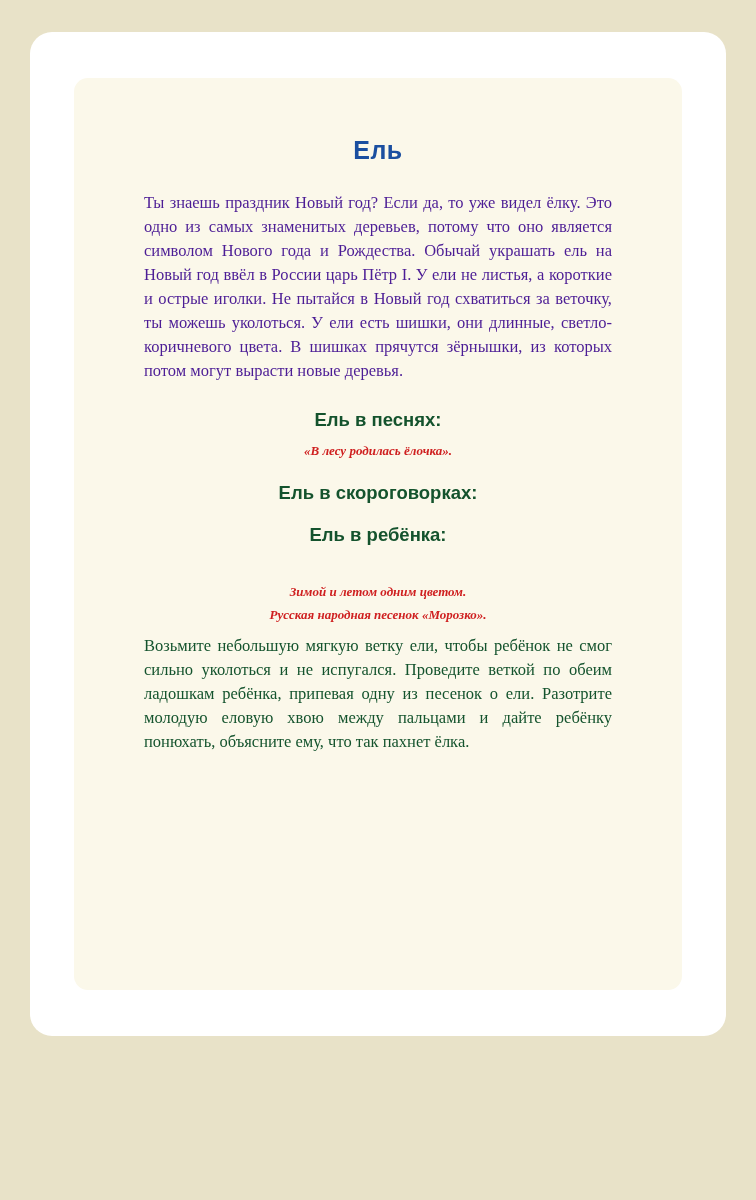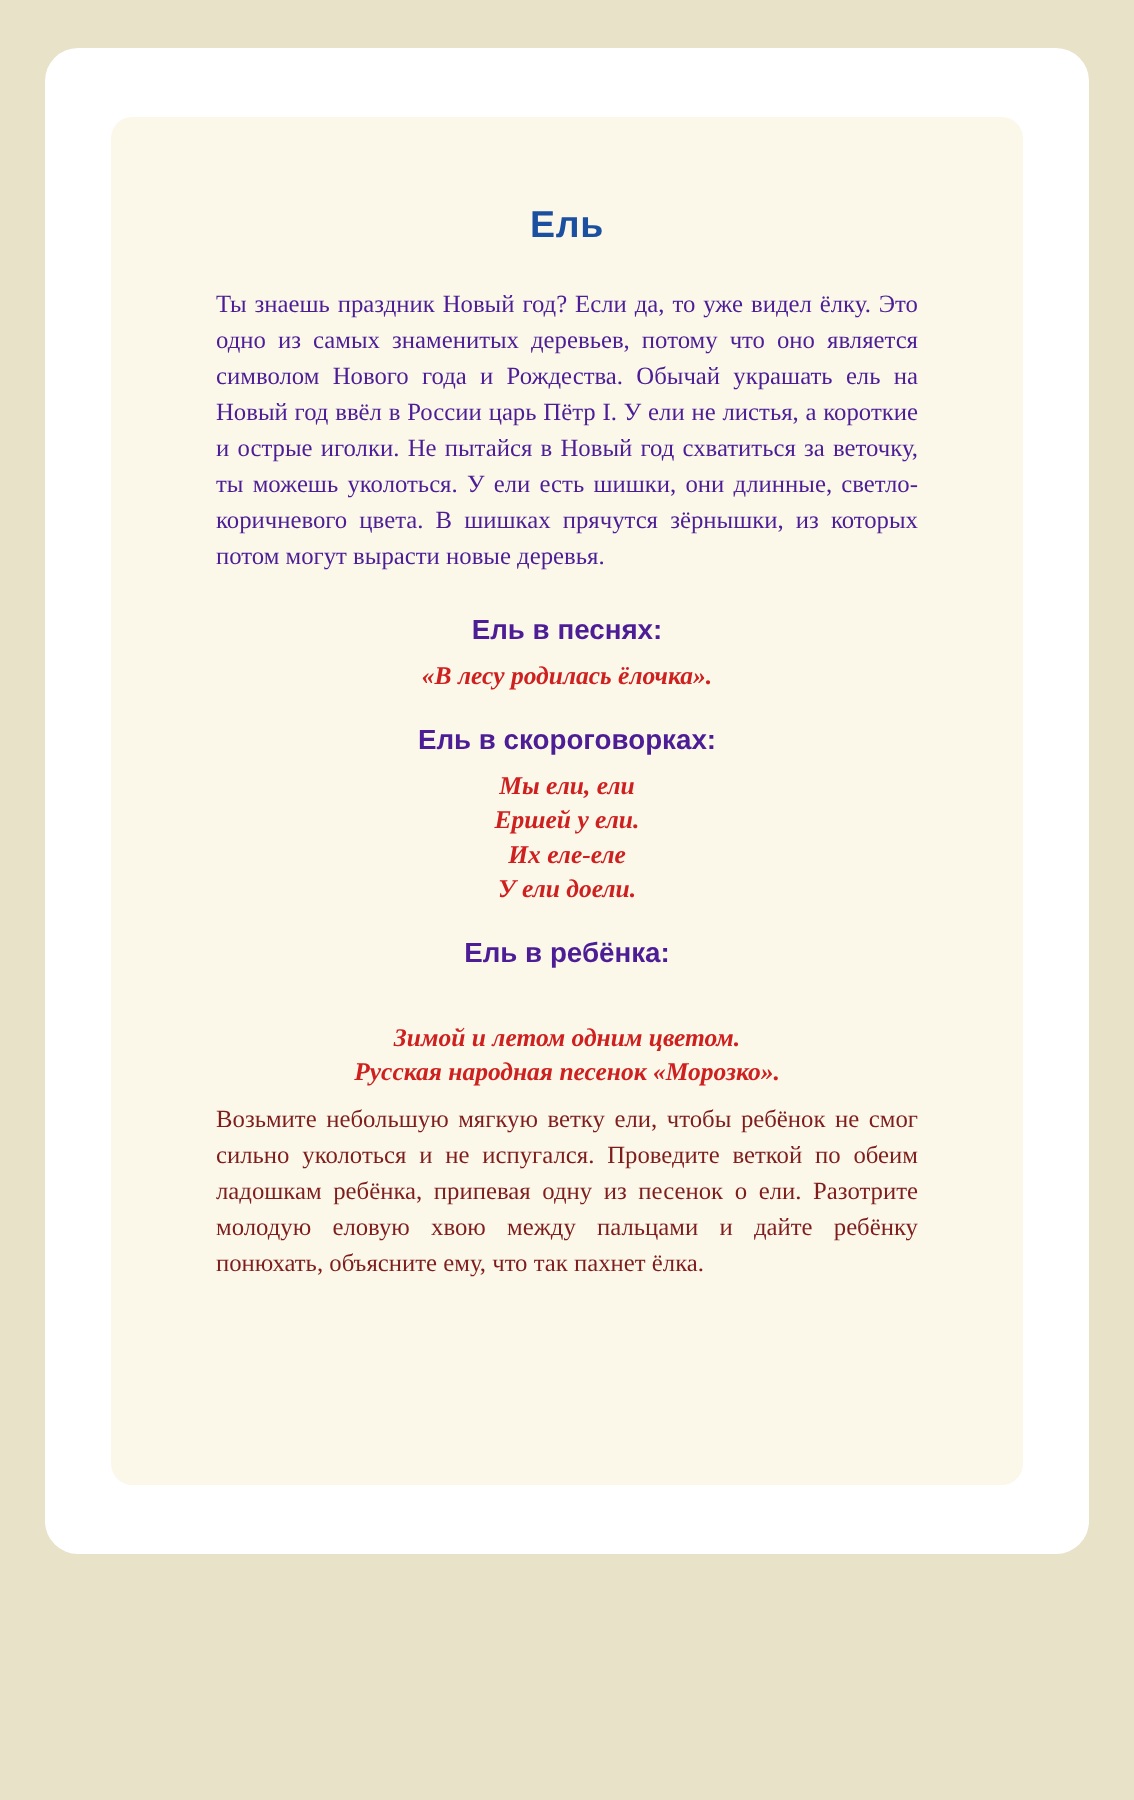--- a/index.html
+++ b/index.html
@@ -60,46 +60,46 @@
   .intro {
     text-align: justify;
     font-size: 16.5px;
     line-height: 24px;
     color: #4c1d95;
     margin: 0 0 26px 0;
     text-indent: 0;
   }
   .section-head {
     text-align: center;
-    color: #4c1d95;
+    color: #14532d;
     font-weight: bold;
     font-size: 18.5px;
     font-family: "Liberation Sans", sans-serif;
     margin: 20px 0 8px 0;
   }
   .verse {
     text-align: center;
     color: #cf2020;
     font-style: italic;
     font-weight: bold;
-    font-size: 17px;
+    font-size: 13px;
     line-height: 23px;
     margin: 0;
   }
   .verse .line {
     display: block;
   }
   .verse-gap {
     margin-top: 34px;
   }
   .exercise-text {
     text-align: justify;
     font-size: 16.5px;
     line-height: 24px;
-    color: #7f1d1d;
+    color: #14532d;
     margin: 8px 0 0 0;
   }
 </style>
 </head>
 <body>
 
 <div class="page">
   <div class="frame-outer">
     <div class="frame-inner">
       <div class="content">
@@ -107,26 +107,20 @@
         <h1 class="title">Ель</h1>
 
         <p class="intro">Ты знаешь праздник Новый год? Если да, то уже видел ёлку. Это одно из самых знаменитых деревьев, потому что оно является символом Нового года и Рождества. Обычай украшать ель на Новый год ввёл в России царь Пётр I. У ели не листья, а короткие и острые иголки. Не пытайся в Новый год схватиться за веточку, ты можешь уколоться. У ели есть шишки, они длинные, светло-коричневого цвета. В шишках прячутся зёрнышки, из которых потом могут вырасти новые деревья.</p>
 
         <h2 class="section-head">Ель в песнях:</h2>
         <div class="verse">
           <span class="line">«В лесу родилась ёлочка».</span>
         </div>
 
         <h2 class="section-head">Ель в скороговорках:</h2>
-        <div class="verse">
-          <span class="line">Мы ели, ели</span>
-          <span class="line">Ершей у ели.</span>
-          <span class="line">Их еле-еле</span>
-          <span class="line">У ели доели.</span>
-        </div>
 
         <h2 class="section-head">Ель в ребёнка:</h2>
         <div class="verse verse-gap">
           <span class="line">Зимой и летом одним цветом.</span>
         </div>
 
         <div class="verse">
           <span class="line">Русская народная песенок «Морозко».</span>
         </div>
 

